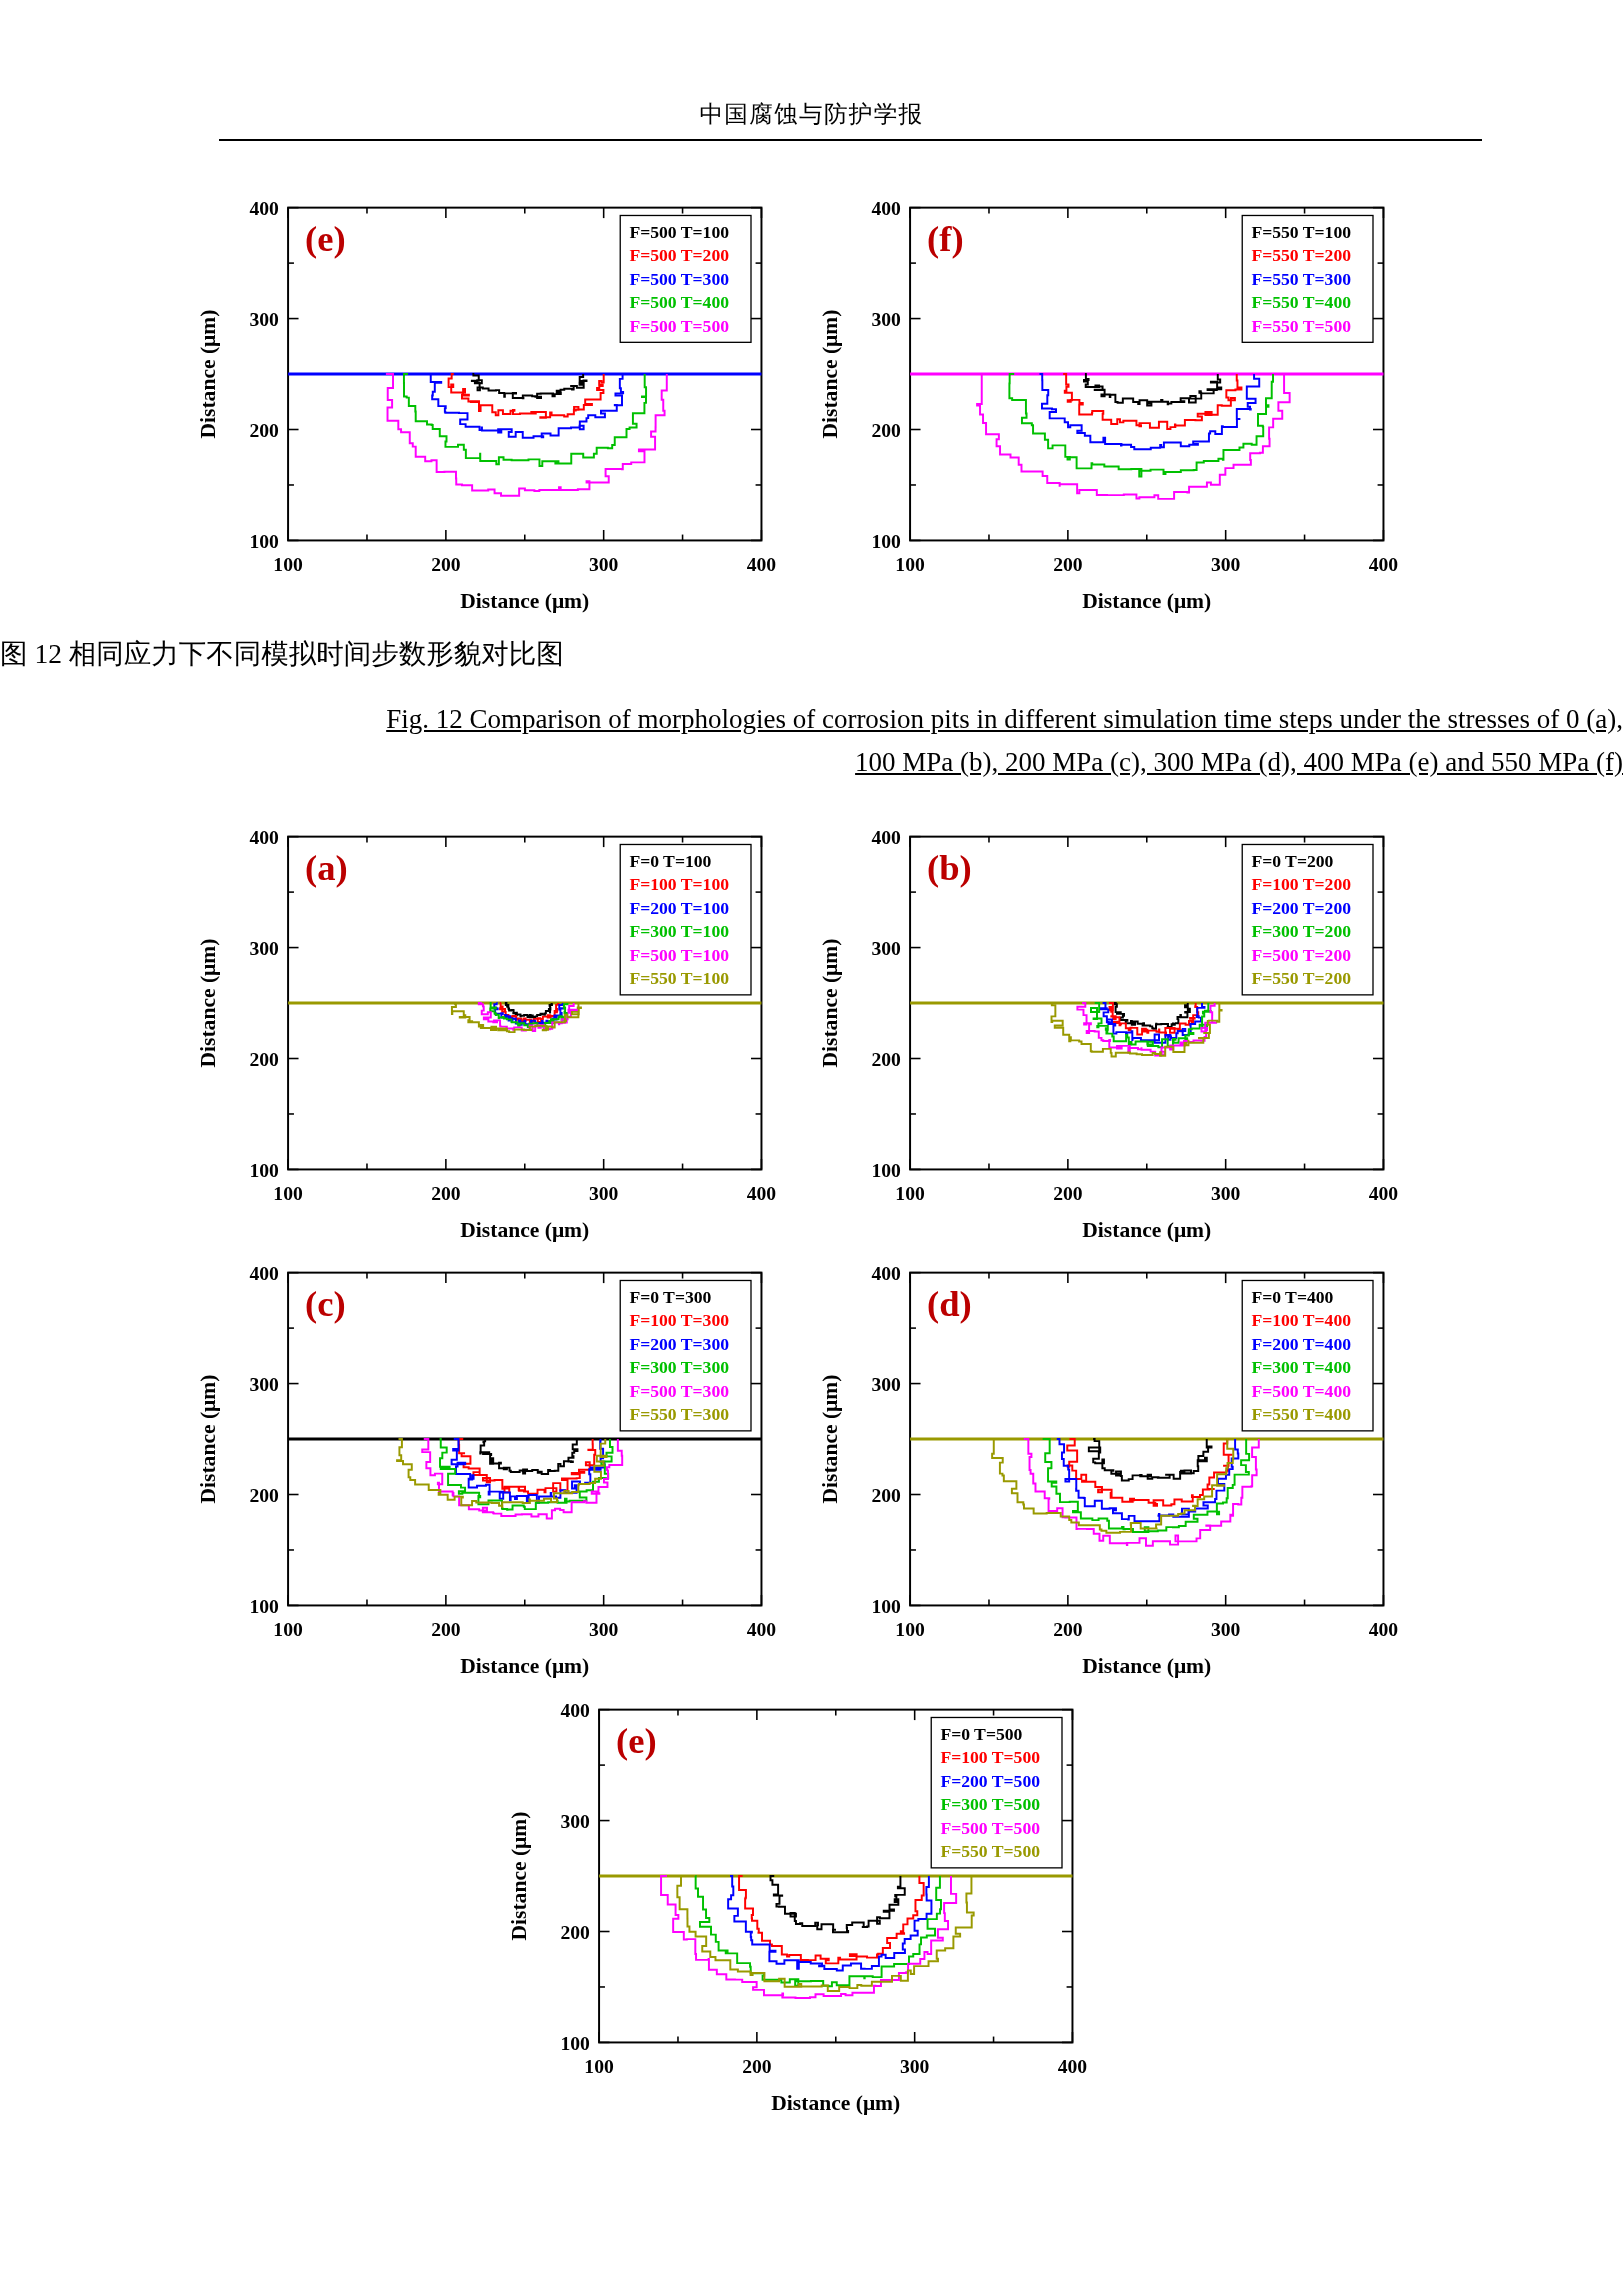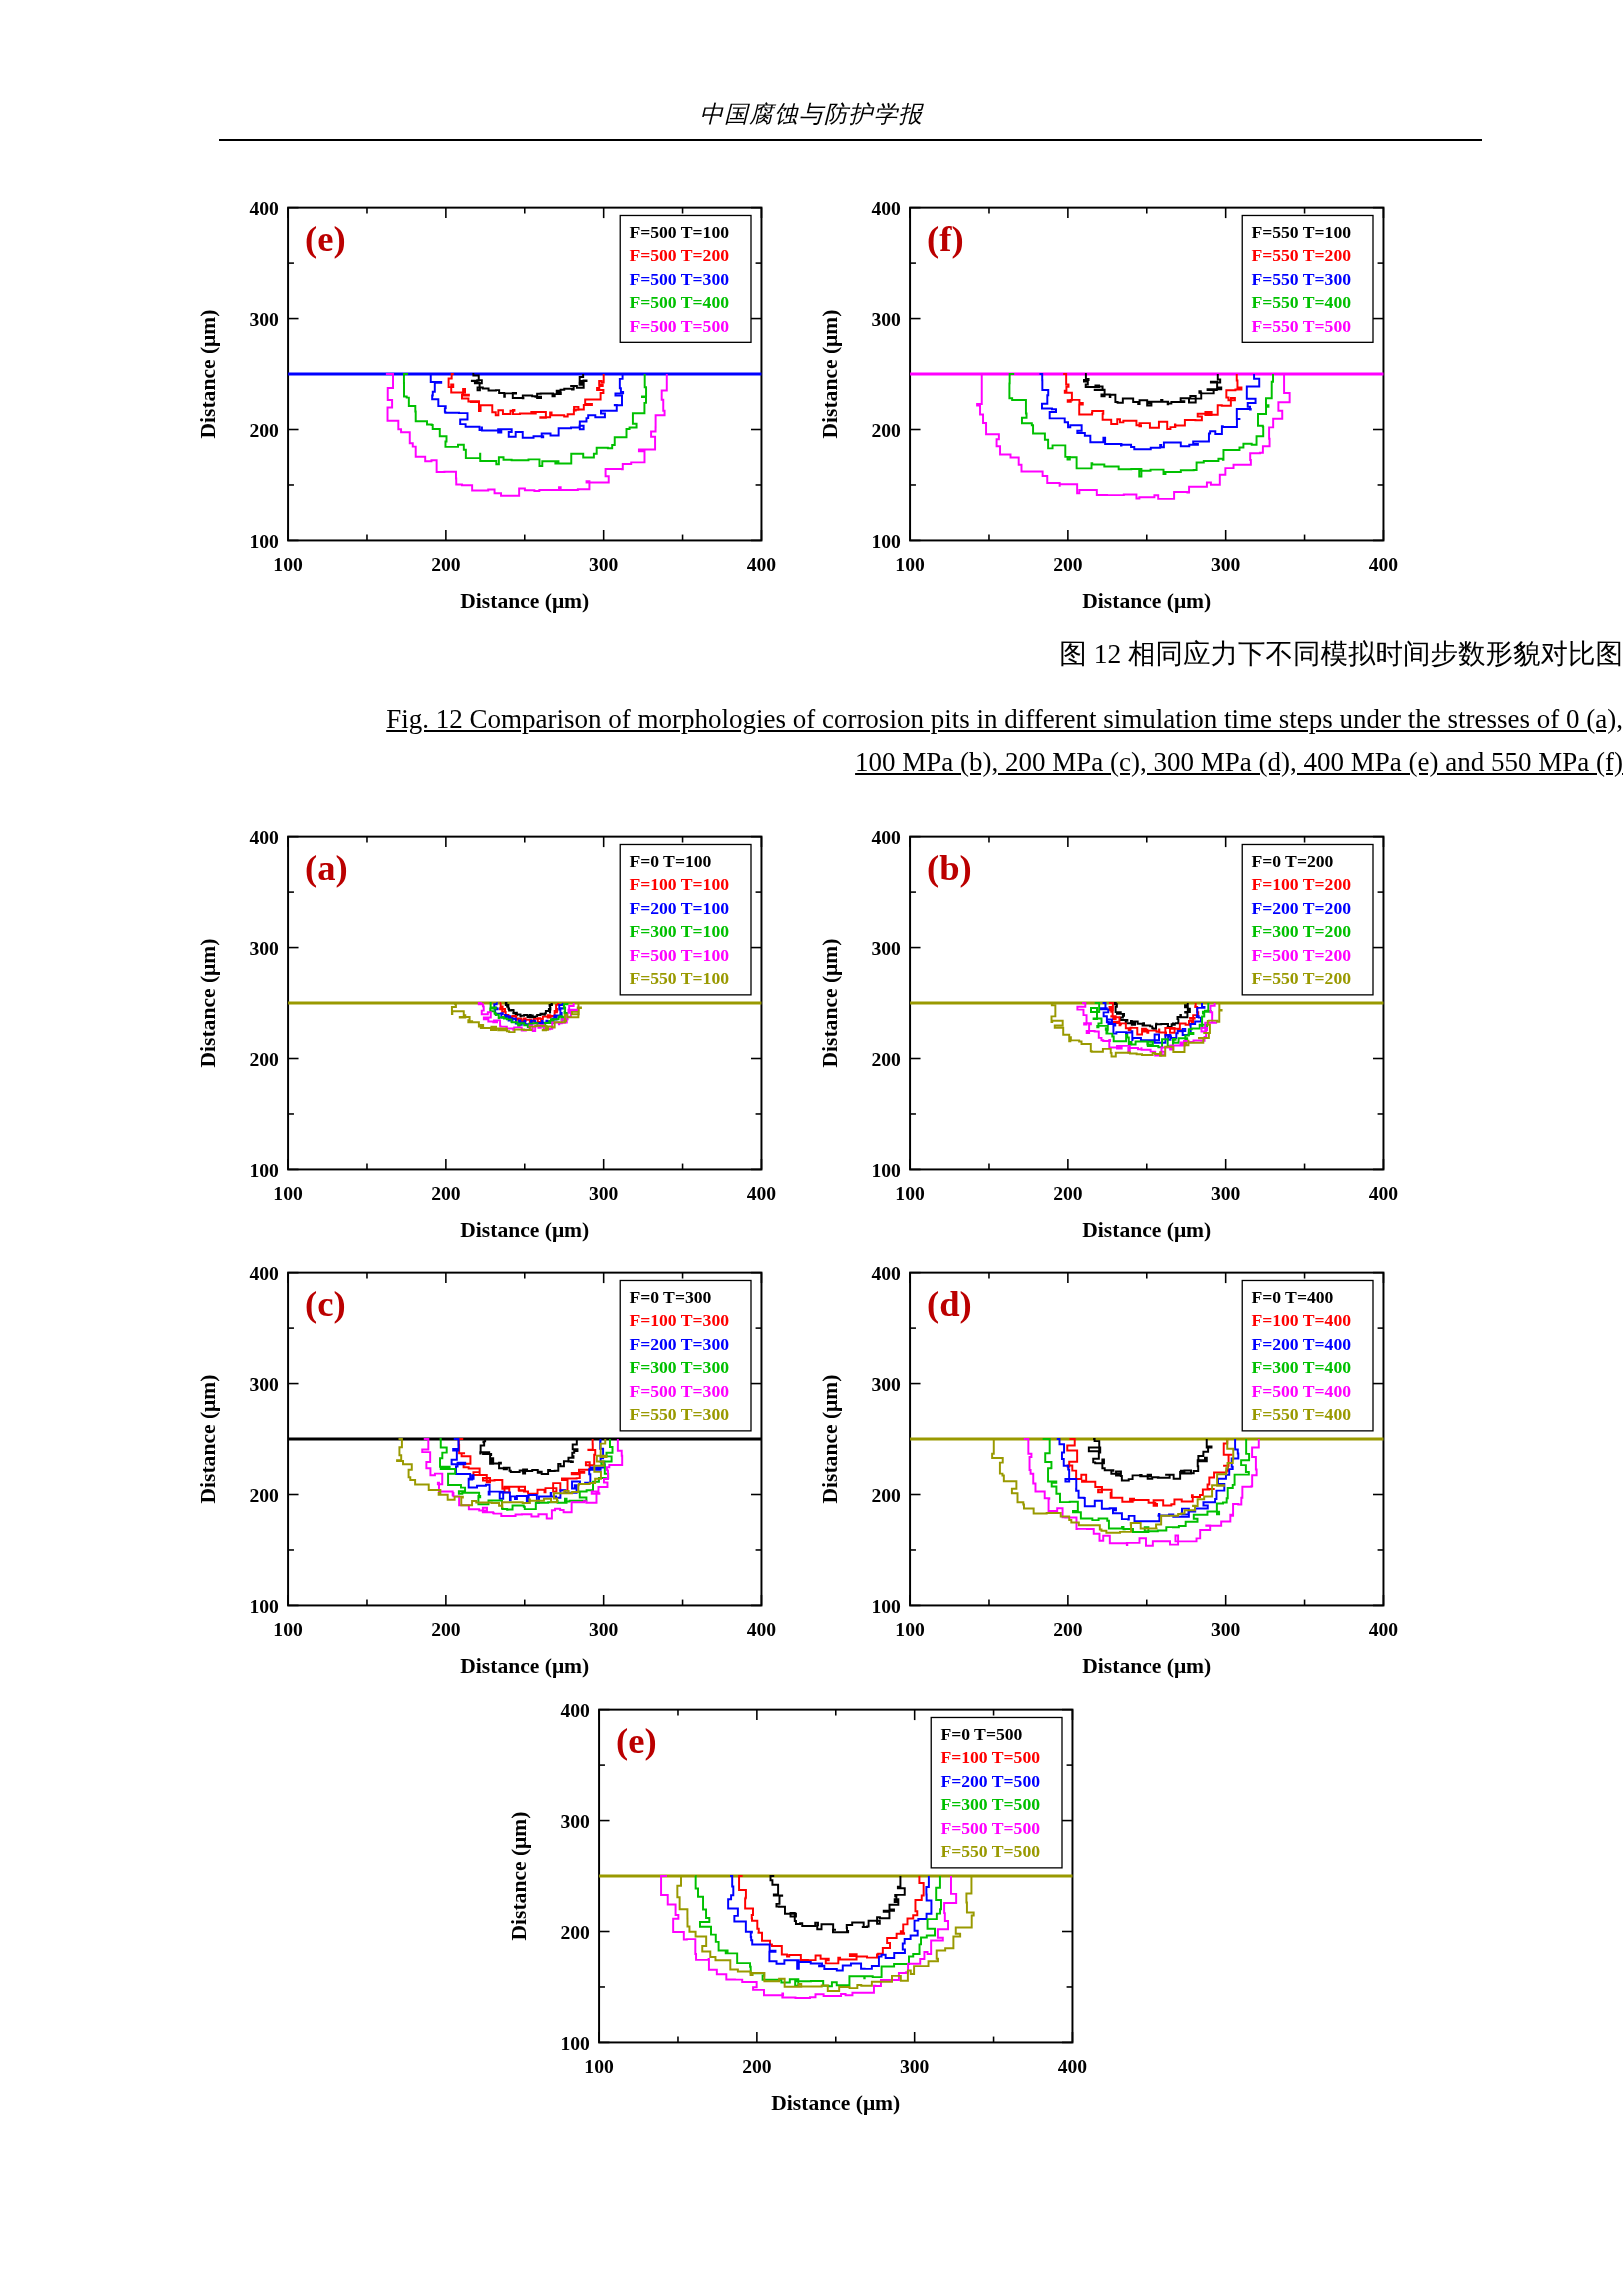--- a/index.html
+++ b/index.html
@@ -1,21 +1,21 @@
 <!DOCTYPE html>
 <html style="font-size:10.5px"><head>
 <meta charset="utf-8">
 <style>
   html,body{margin:0;padding:0;background:#ffffff;}
   .page{position:relative;width:1623px;height:2295px;background:#ffffff;
         font-family:"Liberation Serif",serif;overflow:hidden;color:#000;}
   .header-title{position:absolute;top:98px;left:0;width:100%;text-align:center;
-        font-size:23.6px;letter-spacing:1.3px;font-style:italic;}
+        font-size:23.6px;letter-spacing:1.3px;}
   .header-rule{position:absolute;top:139px;left:219px;width:1263px;height:2px;background:#000;}
-  .caption-cn{position:absolute;top:636px;left:0;width:100%;text-align:right;font-size:27.5px;}
+  .caption-cn{position:absolute;top:636px;left:0;width:100%;text-align:left;font-size:27.5px;}
   .caption-en{position:absolute;top:698px;left:0;width:100%;text-align:right;
         font-size:27px;line-height:43px;text-decoration:underline;}
   .plot{position:absolute;width:595px;height:435px;}
   svg text{font-family:"Liberation Serif",serif;}
   .tick-label{font-size:30px;font-weight:bold;fill:#000;}
   .axis-label{font-size:33px;font-weight:bold;fill:#000;}
   .panel-label{font-size:56px;font-weight:bold;}
   .legend-entry{font-size:27px;font-weight:bold;}
 </style>
 </head>

